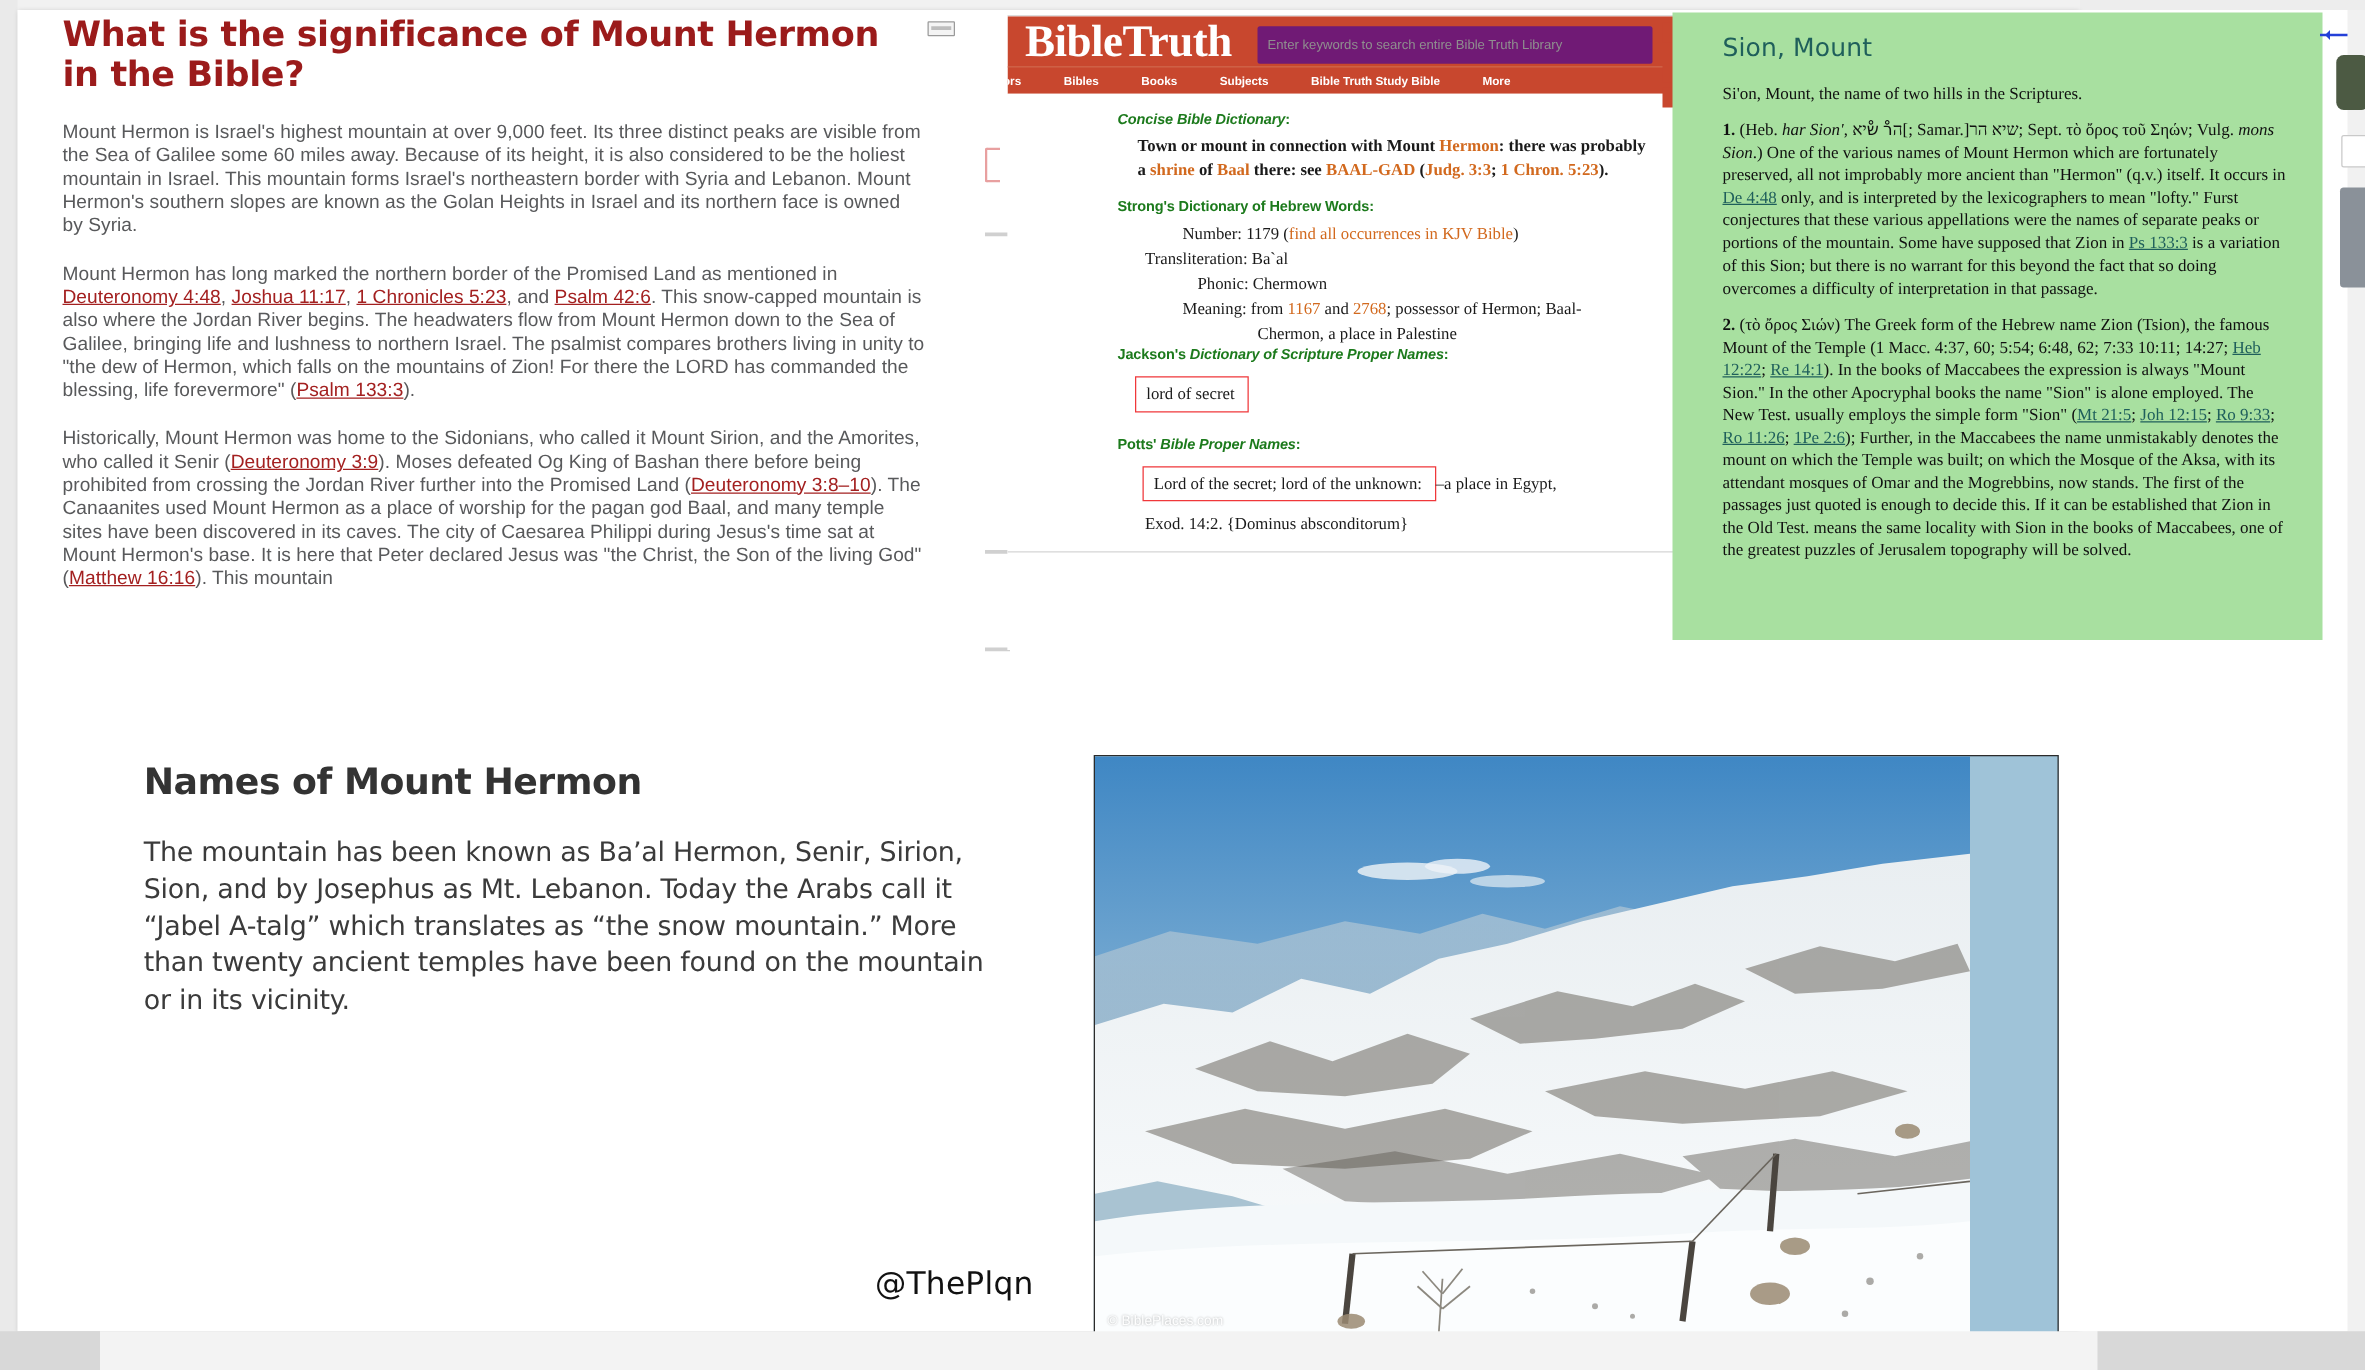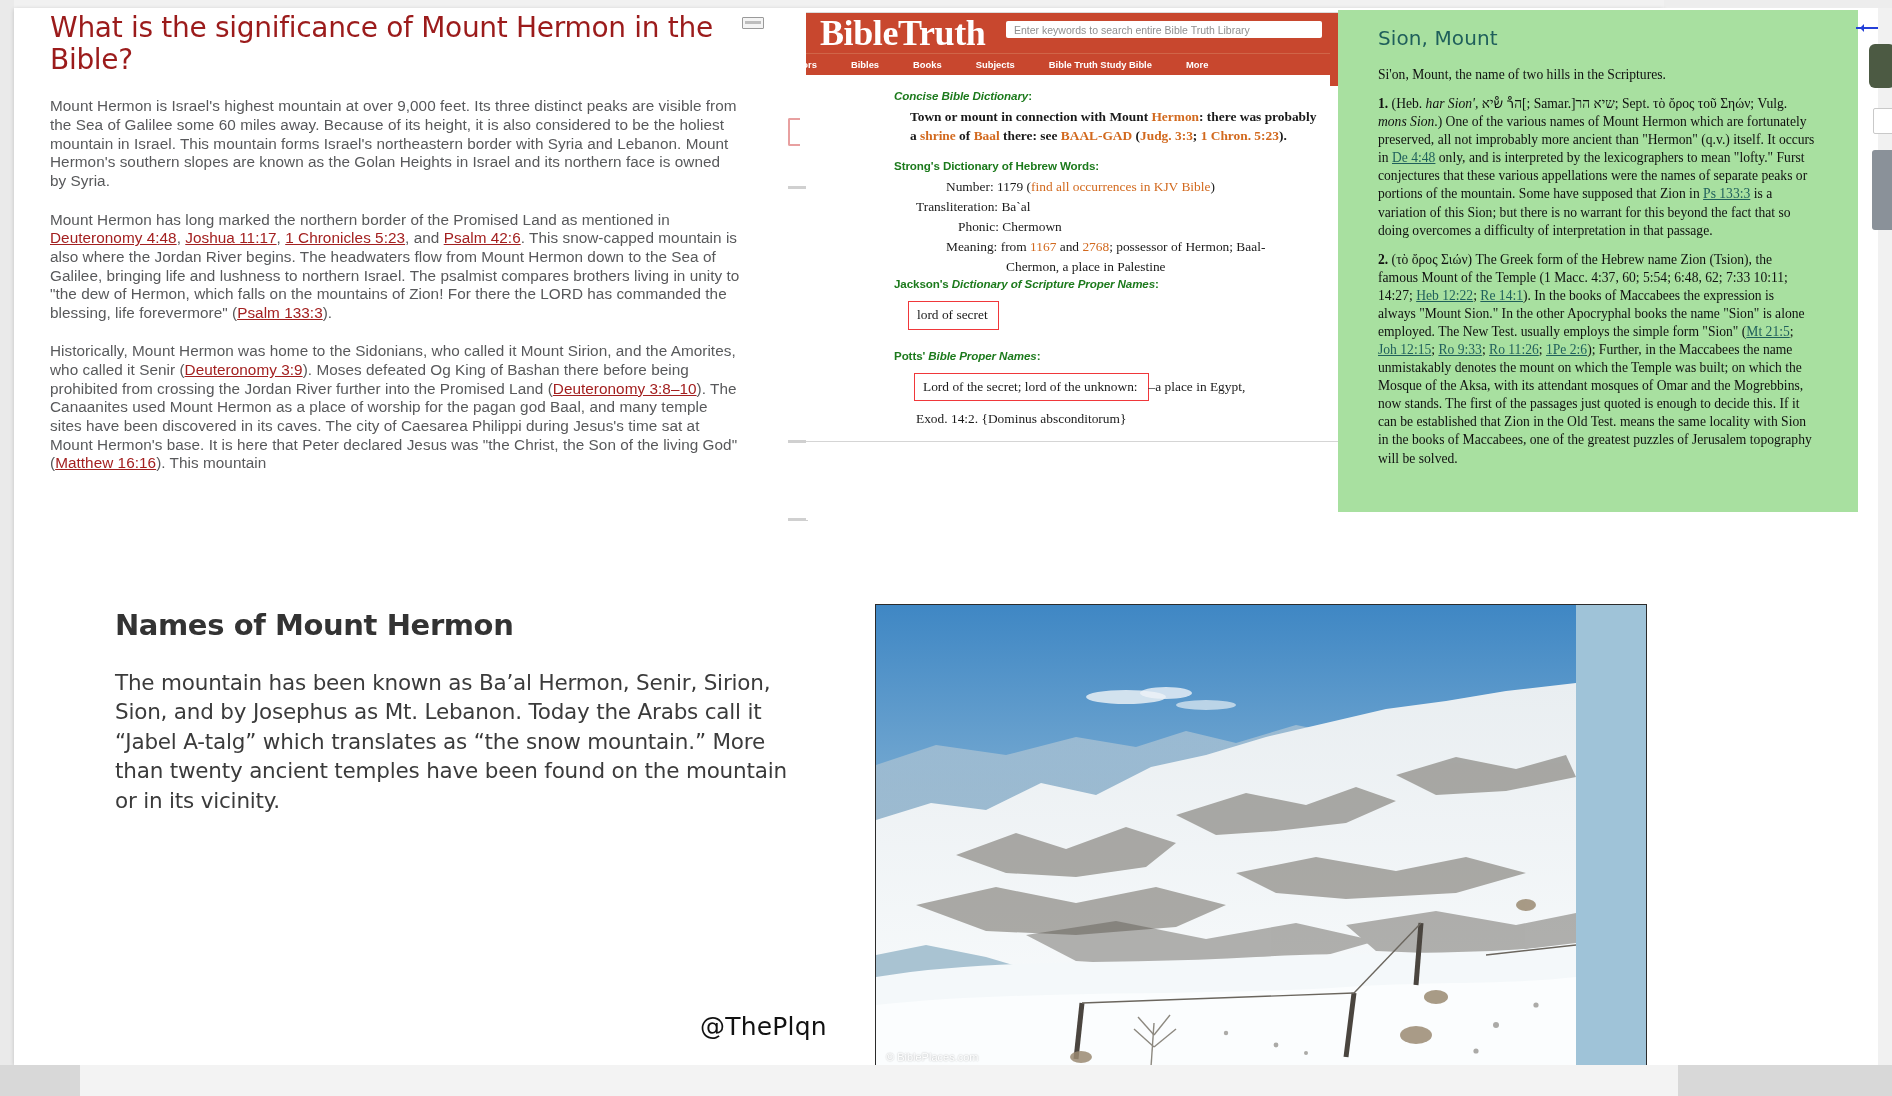--- a/index.html
+++ b/index.html
@@ -25,21 +25,21 @@
   .gray-bl { position:absolute; left:0; top:0; width:14px; height:1096px; background:#eaeaea; }
   .gray-tr { position:absolute; left:1664px; top:0; width:228px; height:8px; background:#ededed; }
   .bottom-shadow-l { position:absolute; left:0; top:1065px; width:80px; height:31px; background:#d8d8d8; }
   .bottom-shadow-r { position:absolute; left:1678px; top:1065px; width:214px; height:31px; background:#d8d8d8; }
   .bottom-strip { position:absolute; left:80px; top:1065px; width:1598px; height:31px; background:#f3f3f3; }
 
   
   .article { position: absolute; left: 50px; top: 12px; width: 690px; }
   .article h1 {
     font-family: "DejaVu Sans", sans-serif;
-    font-size: 28px; line-height: 1.13; font-weight: 400;
+    font-size: 28px; line-height: 1.13; font-weight: 700;
     color: #9b1b1b; letter-spacing: -.3px;
     margin-bottom: 22px;
   }
   .article p {
     font-size: 15.3px; line-height: 1.22; color: #58595b;
     margin-bottom: 20px; letter-spacing: .05px;
   }
   .article a {
     color: #a32020; text-decoration: underline; font-weight: 500;
   }
@@ -68,21 +68,21 @@
     width: 46px; height: 26px; position: relative; margin-right: 6px; flex:0 0 auto;
   }
   .bt-sun svg { display:block; }
   .bt-brand {
     font-family: "Liberation Serif", serif;
     font-size: 36px; font-weight: 700; color: #ffffff;
     letter-spacing: -.4px; white-space: nowrap;
   }
   .bt-search {
     position:absolute; left: 200px; top: 8px;
-    width: 316px; height: 17px; background: #ffffff;
+    width: 316px; height: 30px; background: #701a75;
     border-radius: 2px; display:flex; align-items:center;
     padding: 0 8px;
   }
   .bt-search span { font-size: 10.5px; color: #8f8f8f; white-space: nowrap; }
   .bt-nav {
     height: 22px; background: #c8472e; border-top: 1px solid #d9controls;
     display:flex; align-items:center; gap: 0px;
     border-top: 1px solid #d06548;
   }
   .bt-nav .nav-item {
@@ -123,21 +123,21 @@
   
   .red-bracket {
     position:absolute; left:788px; top:118px; width:12px; height:28px;
     border:2px solid #e8a0a0; border-right:none; border-radius:2px 0 0 2px;
   }
   .dash { position:absolute; width:20px; height:3px; background:#d0d0d0; }
 
   
   .sion {
     position:absolute; left:1338px; top:10px; width:520px; height:502px;
-    background: #a8e0a0; padding: 16px 43px 10px 40px;
+    background: #a8e0a0; padding: 16px 29px 10px 40px;
   }
   .sion h2 {
     font-family: "DejaVu Sans", sans-serif;
     font-size: 20px; font-weight: 400; color: #1f5f5b;
     margin-bottom: 16px; letter-spacing: .1px;
   }
   .sion p {
     font-family: "Liberation Serif", serif;
     font-size: 13.6px; line-height: 1.33; color: #101010;
     margin-bottom: 11px; text-align: left;

